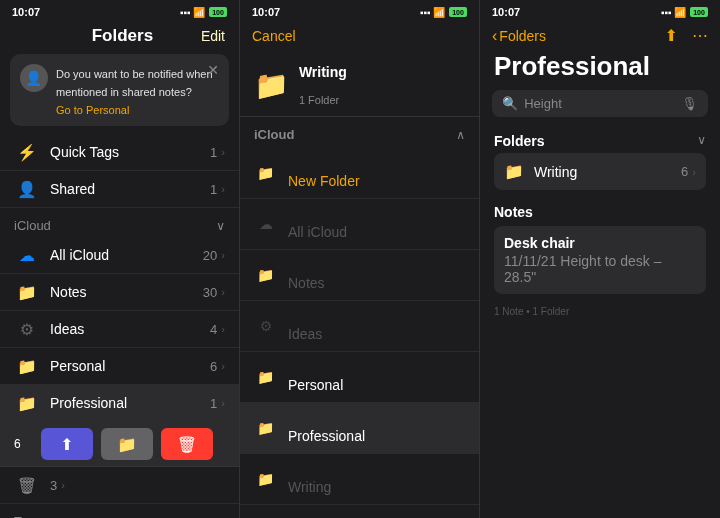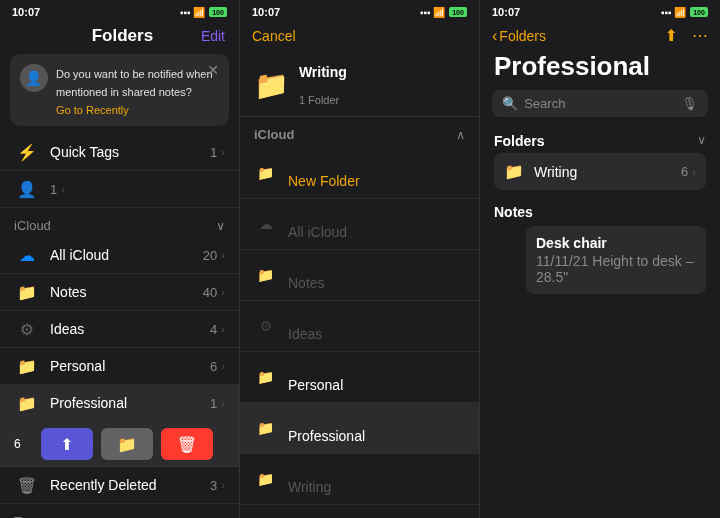--- a/index.html
+++ b/index.html
@@ -66,21 +66,21 @@
     }
     .panel-title {
       font-size: 17px;
       font-weight: 600;
       color: #fff;
       text-align: center;
       flex: 1;
     }
     .edit-btn {
       font-size: 14px;
-      color: #8b5cf6;
+      color: #fef9c3;
       font-weight: 400;
     }
 
     
     .notification-banner {
       background: #2c2c2e;
       margin: 0 10px 8px;
       border-radius: 10px;
       padding: 10px 10px;
       position: relative;
@@ -374,21 +374,20 @@
     .p3-notes-label {
       font-size: 14px;
       font-weight: 600;
       color: #fff;
       margin-bottom: 6px;
     }
     .note-card {
       background: #2c2c2e;
       border-radius: 8px;
       padding: 9px 10px;
-      margin-left: 32px;
     }
     .note-title {
       font-size: 14px;
       font-weight: 600;
       color: #fff;
       margin-bottom: 2px;
     }
     .note-date-preview {
       font-size: 14px;
       color: #888;
@@ -439,52 +438,53 @@
   <div class="panel-header">
     <span style="width:30px;"></span>
     <span class="panel-title">Folders</span>
     <span class="edit-btn">Edit</span>
   </div>
 
   <div class="notification-banner">
     <div class="notif-avatar">👤</div>
     <div class="notif-content">
       <span class="notif-text">Do you want to be notified when mentioned in shared notes?</span>
-      <span class="notif-link">Go to Recently</span>
+      <span class="notif-link">Go to Personal</span>
     </div>
     <span class="notif-close">✕</span>
   </div>
 
   <div class="folder-item">
     <div class="folder-icon fc-yellow">⚡</div>
     <span class="folder-label">Quick Tags</span>
     <span class="folder-count">1</span>
     <span class="folder-chevron">›</span>
   </div>
   <div class="folder-item">
     <div class="folder-icon">👤</div>
+    <span class="folder-label">Shared</span>
     <span class="folder-count">1</span>
     <span class="folder-chevron">›</span>
   </div>
 
   <div class="section-header">
     <span class="section-label">iCloud</span>
     <span class="section-chevron">∨</span>
   </div>
 
   <div class="folder-item">
     <div class="folder-icon fc-blue">☁</div>
     <span class="folder-label">All iCloud</span>
     <span class="folder-count">20</span>
     <span class="folder-chevron">›</span>
   </div>
   <div class="folder-item">
     <div class="folder-icon fc-yellow">📁</div>
     <span class="folder-label">Notes</span>
-    <span class="folder-count">40</span>
+    <span class="folder-count">30</span>
     <span class="folder-chevron">›</span>
   </div>
   <div class="folder-item">
     <div class="folder-icon fc-gray">⚙</div>
     <span class="folder-label">Ideas</span>
     <span class="folder-count">4</span>
     <span class="folder-chevron">›</span>
   </div>
   <div class="folder-item">
     <div class="folder-icon fc-yellow">📁</div>
@@ -504,21 +504,20 @@
     <span class="count-badge">6</span>
     <div style="display:flex; gap:8px; flex:1; justify-content:center;">
       <div class="action-btn share">⬆</div>
       <div class="action-btn move">📁</div>
       <div class="action-btn delete">🗑</div>
     </div>
   </div>
 
   <div class="folder-item">
     <div class="folder-icon" style="color:#888;">🗑</div>
-    <span class="folder-label">Recently Deleted</span>
     <span class="folder-count">3</span>
     <span class="folder-chevron">›</span>
   </div>
 
   <div class="section-header">
     <span class="section-label">Tags</span>
     <span class="section-chevron">∨</span>
   </div>
 
 </div>
@@ -612,21 +611,21 @@
     <div class="p3-icons">
       <span class="p3-icon">⬆</span>
       <span class="p3-icon">⋯</span>
     </div>
   </div>
 
   <div class="p3-big-title">Professional</div>
 
   <div class="search-bar">
     <span class="search-icon">🔍</span>
-    <span class="search-placeholder">Search</span>
+    <span class="search-placeholder">Height</span>
     <span class="mic-icon">🎙</span>
   </div>
 
   <div class="p3-section">
     <div class="p3-section-header">
       <span class="p3-section-label">Folders</span>
       <span class="p3-section-chevron">∨</span>
     </div>
     <div class="p3-folder-row">
       <span class="p3-folder-icon fc-yellow">📁</span>
@@ -637,15 +636,16 @@
   </div>
 
   <div class="p3-notes-section">
     <div class="p3-notes-label">Notes</div>
     <div class="note-card">
       <div class="note-title">Desk chair</div>
       <div class="note-date-preview">11/11/21  Height to desk – 28.5"</div>
     </div>
   </div>
 
+  <div class="p3-bottom-info">1 Note • 1 Folder</div>
 
 
 </div>
 
 </body></html>

